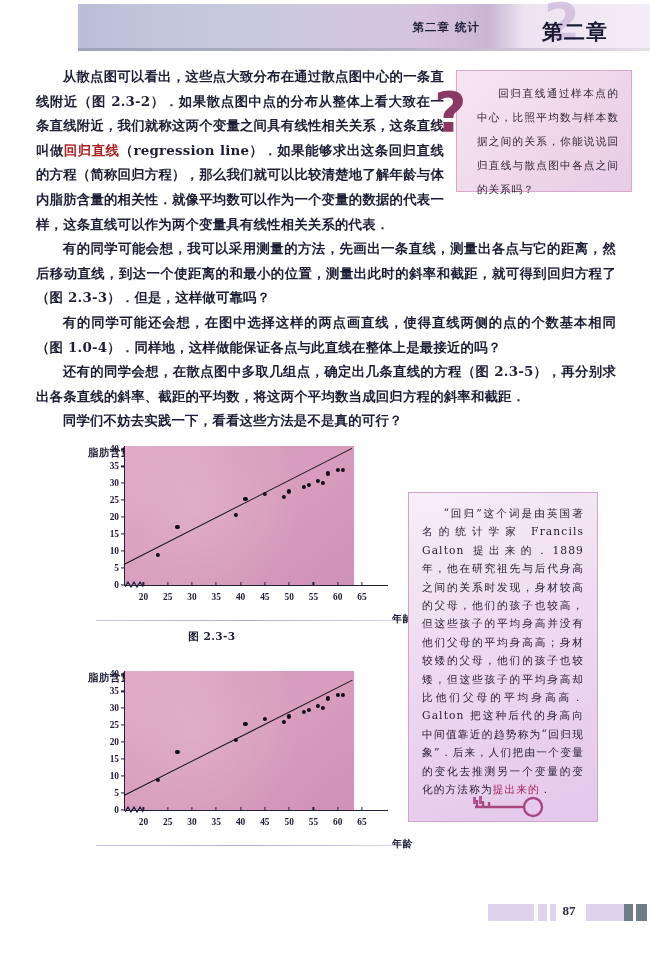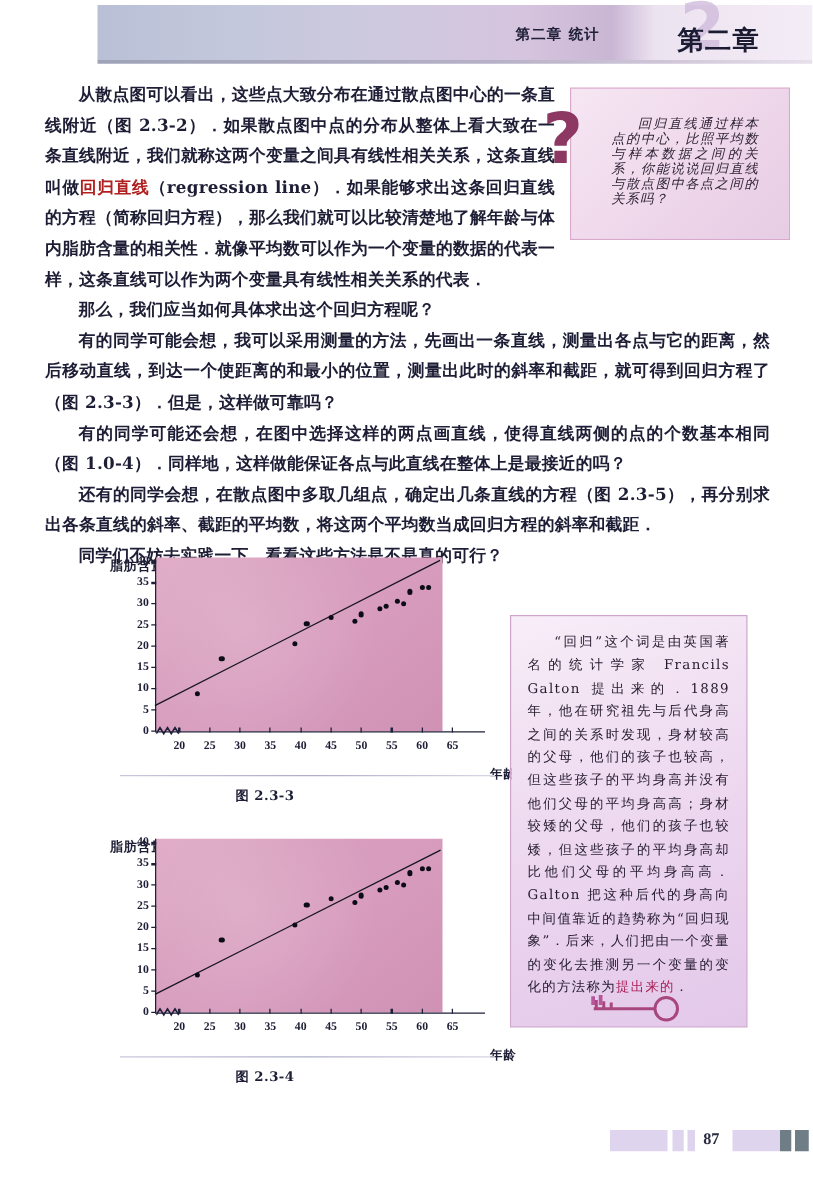--- a/index.html
+++ b/index.html
@@ -78,29 +78,28 @@
   .para.wrap-full   { width: 580px; }
 
   
   .note-top {
     position: absolute; left: 456px; top: 70px; width: 176px; height: 122px;
     background: linear-gradient(135deg, #f6e6f2 0%, #f1dced 38%, #ecd3e8 70%, #e7cde4 100%);
     border: 1px solid #d9a8cd;
     padding: 10px 12px 8px 20px;
   }
   .note-top p {
-    margin: 12px;
+    margin: 0;
     font-size: 10.6px;
-    line-height: 12px;
+    line-height: 24px;
     letter-spacing: .9px;
     color: #2b1f33;
     font-family: "DejaVu Serif", serif;
     text-indent: 2em;
     text-align: justify;
-    font-style: italic;
   }
   .qmark {
     position: absolute; left: 434px; top: 86px;
     width: 40px; height: 62px;
     font-size: 56px; line-height: 52px; font-weight: 700;
     color: #8d3763;
     font-family: "DejaVu Sans", sans-serif;
     overflow: hidden;
   }
 
@@ -226,21 +225,20 @@
   <p>回归直线通过样本点的中心，比照平均数与样本数据之间的关系，你能说说回归直线与散点图中各点之间的关系吗？</p>
 </div>
 <div class="qmark">?</div>
 
 <div class="body-text">
 
   <p class="para indent wrap-narrow">
     <span>从散点图可以看出，这些点大致分布在通过散点图中心的一条直线附近（图 2.3-2）．如果散点图中点的分布从整体上看大致在一条直线附近，我们就称这两个变量之间具有线性相关关系，这条直线叫做</span><span class="kw">回归直线</span><span>（regression line）．如果能够求出这条回归直线的方程（简称回归方程），那么我们就可以比较清楚地了解年龄与体内脂肪含量的相关性．就像平均数可以作为一个变量的数据的代表一样，这条直线可以作为两个变量具有线性相关关系的代表．</span>
   </p>
 
-  <p class="para indent wrap-full">那么，我们应当如何具体求出这个回归方程呢？</p>
 
   <p class="para indent wrap-full">有的同学可能会想，我可以采用测量的方法，先画出一条直线，测量出各点与它的距离，然后移动直线，到达一个使距离的和最小的位置，测量出此时的斜率和截距，就可得到回归方程了（图 2.3-3）．但是，这样做可靠吗？</p>
 
   <p class="para indent wrap-full">有的同学可能还会想，在图中选择这样的两点画直线，使得直线两侧的点的个数基本相同（图 1.0-4）．同样地，这样做能保证各点与此直线在整体上是最接近的吗？</p>
 
   <p class="para indent wrap-full">还有的同学会想，在散点图中多取几组点，确定出几条直线的方程（图 2.3-5），再分别求出各条直线的斜率、截距的平均数，将这两个平均数当成回归方程的斜率和截距．</p>
 
   <p class="para indent wrap-full">同学们不妨去实践一下，看看这些方法是不是真的可行？</p>
 </div>
 
@@ -369,21 +367,20 @@
       <div class="dot" title="50, 28.2" style="left: 193.143px; top: 45.3951px;"></div>
       <div class="dot" title="53, 29.6" style="left: 207.714px; top: 40.6488px;"></div>
       <div class="dot" title="54, 30.2" style="left: 212.571px; top: 38.6146px;"></div>
       <div class="dot" title="56, 31.4" style="left: 222.286px; top: 34.5463px;"></div>
       <div class="dot" title="57, 30.8" style="left: 227.143px; top: 36.5805px;"></div>
       <div class="dot" title="58, 33.5" style="left: 232px; top: 27.4268px;"></div>
       <div class="dot" title="60, 34.6" style="left: 241.714px; top: 23.6976px;"></div>
       <div class="dot" title="61, 34.6" style="left: 246.571px; top: 23.6976px;"></div>
     </div>
   <div class="xlab" id="fig1-xlab" style="left:250px; top:182px;">年龄</div>
-  <div class="fig-caption" style="top:200px; left:-34px; width:300px;">图 2.3-4</div>
 </div>
 <div class="chart-frame-line" style="left:96px; top:845px; width:300px;"></div>
 
 <div class="note-side">
   <p><span>“回归”这个词是由英国著名的统计学家 Francils Galton 提出来的．1889 年，他在研究祖先与后代身高之间的关系时发现，身材较高的父母，他们的孩子也较高，但这些孩子的平均身高并没有他们父母的平均身高高；身材较矮的父母，他们的孩子也较矮，但这些孩子的平均身高却比他们父母的平均身高高．Galton 把这种后代的身高向中间值靠近的趋势称为“回归现象”．后来，人们把由一个变量的变化去推测另一个变量的变化的方法称为</span><span class="kw">提出来的</span><span>．</span></p>
 </div>
 <div class="key-icon">
   <svg width="96" height="28" viewBox="0 0 96 28" aria-hidden="true">
     <g fill="none" stroke="#a8477f" stroke-width="2.4">
       <circle cx="78" cy="15" r="9"></circle>

